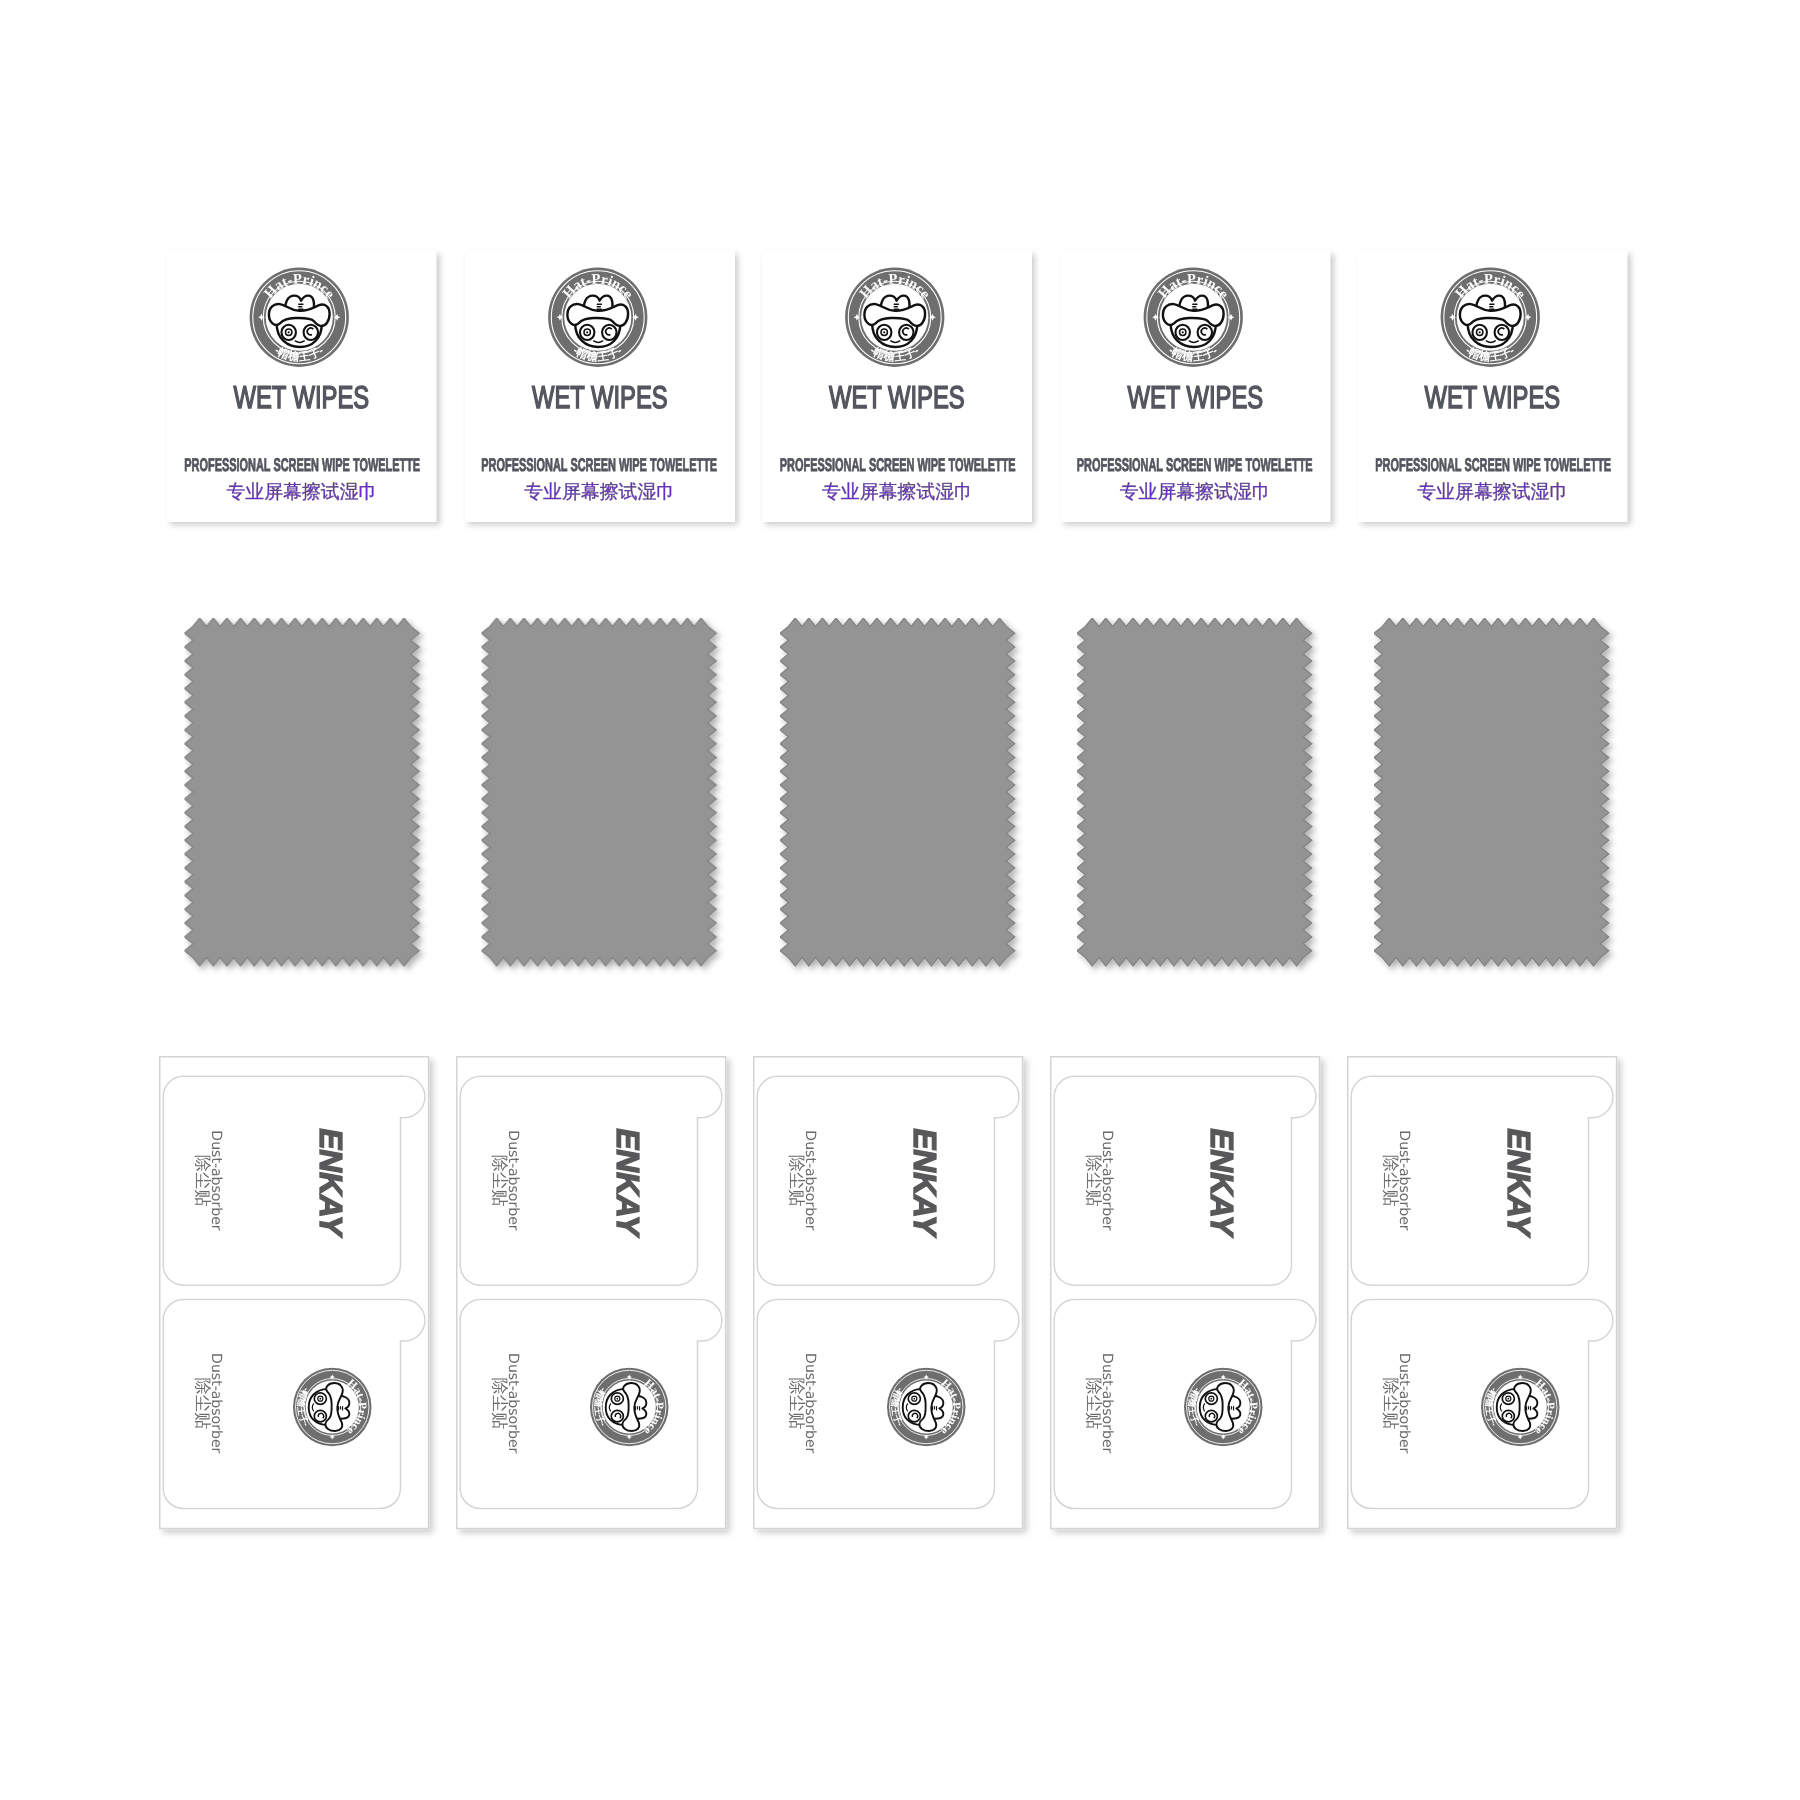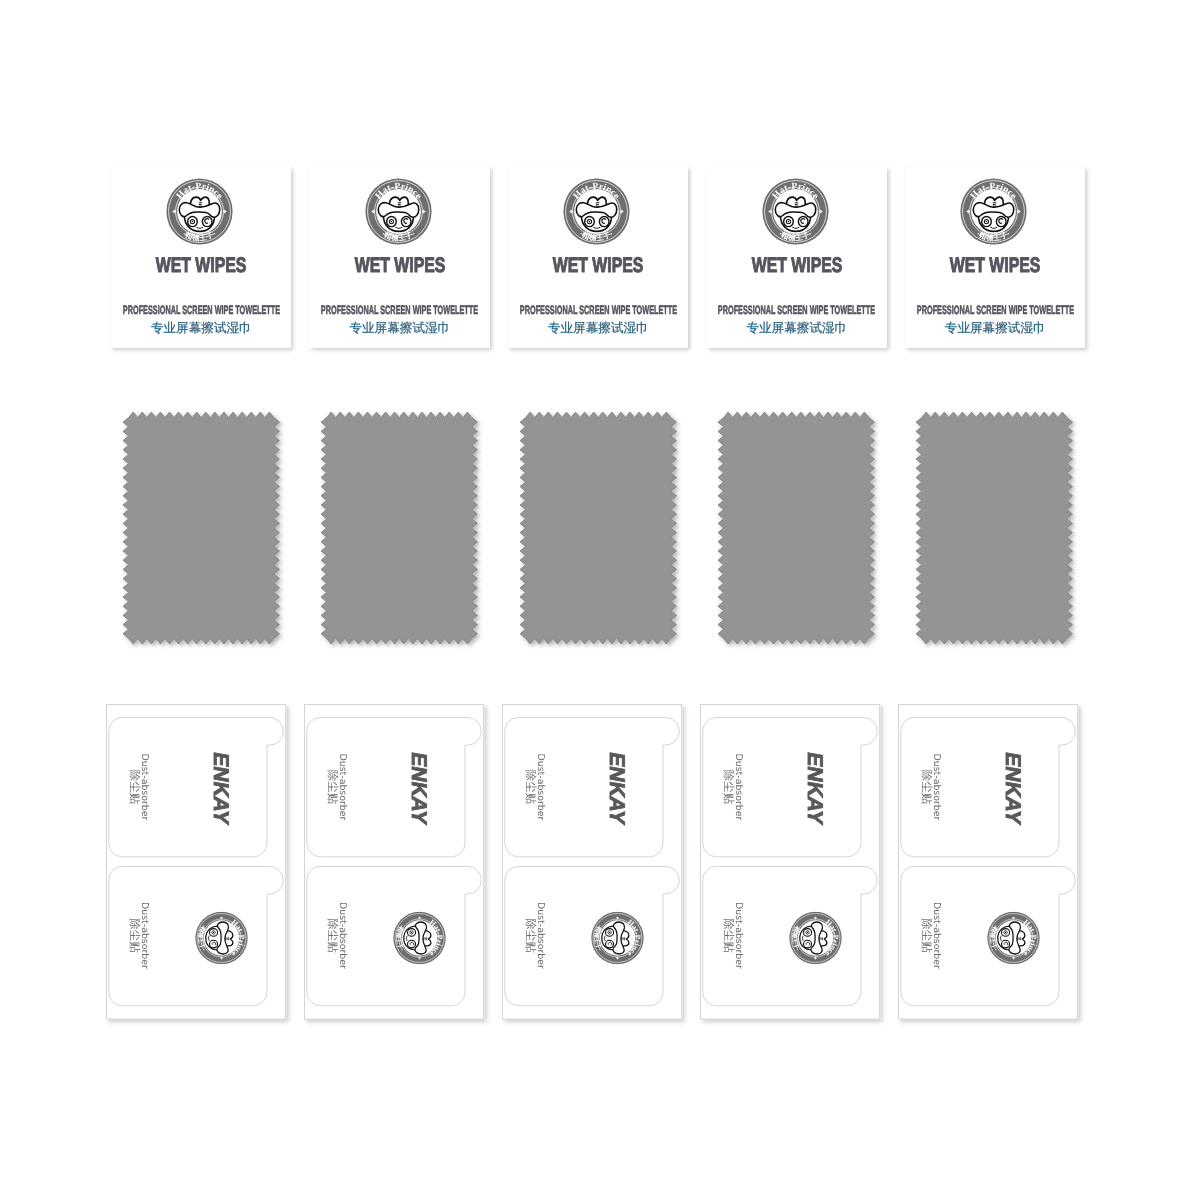--- a/index.html
+++ b/index.html
@@ -10,30 +10,30 @@
   #stage{position:relative;width:1200px;height:1200px;background:#fff;}
   #stage *{transform-style:flat;}
   .wipe-card,.sheet,.cloth{transform:translateZ(0);}
 
   
   .wipe-card{position:absolute;width:180px;height:181px;background:#ffffff;
              box-shadow:2px 2px 4px rgba(0,0,0,.20);}
   .wipe-inner{position:absolute;inset:0;overflow:hidden;}
   .wipe-logo{position:absolute;left:54.9px;top:11.4px;width:67px;height:67px;}
   .wet-title{position:absolute;left:-60px;right:-60px;top:88px;text-align:center;
-             font-weight:700;font-size:21px;line-height:21px;letter-spacing:0px;
+             font-weight:400;font-size:21px;line-height:21px;letter-spacing:0px;
              color:#54565f;white-space:nowrap;}
   .wet-title>span{display:inline-block;transform:scaleX(.755);transform-origin:center;
                   -webkit-text-stroke:1.0px #54565f;}
   .prof-line{position:absolute;left:-200px;right:-200px;top:137px;text-align:center;
              font-weight:700;font-size:12.2px;line-height:12px;color:#54565f;white-space:nowrap;}
   .prof-line>span{display:inline-block;transform:scaleX(.598);transform-origin:center;
                   -webkit-text-stroke:0.55px #54565f;}
   .cn-line{position:absolute;left:0;right:0;top:152px;text-align:center;
-           font-size:12.6px;line-height:18px;color:#0369a1;letter-spacing:.0px;white-space:nowrap;
+           font-size:12.6px;line-height:18px;color:#6d28d9;letter-spacing:.0px;white-space:nowrap;
            -webkit-text-stroke:0.22px #54565f;}
 
   
   .cloth{position:absolute;}
 
   
   .sheet{position:absolute;width:180px;height:316px;}
 </style>
 </head>
 <body>

